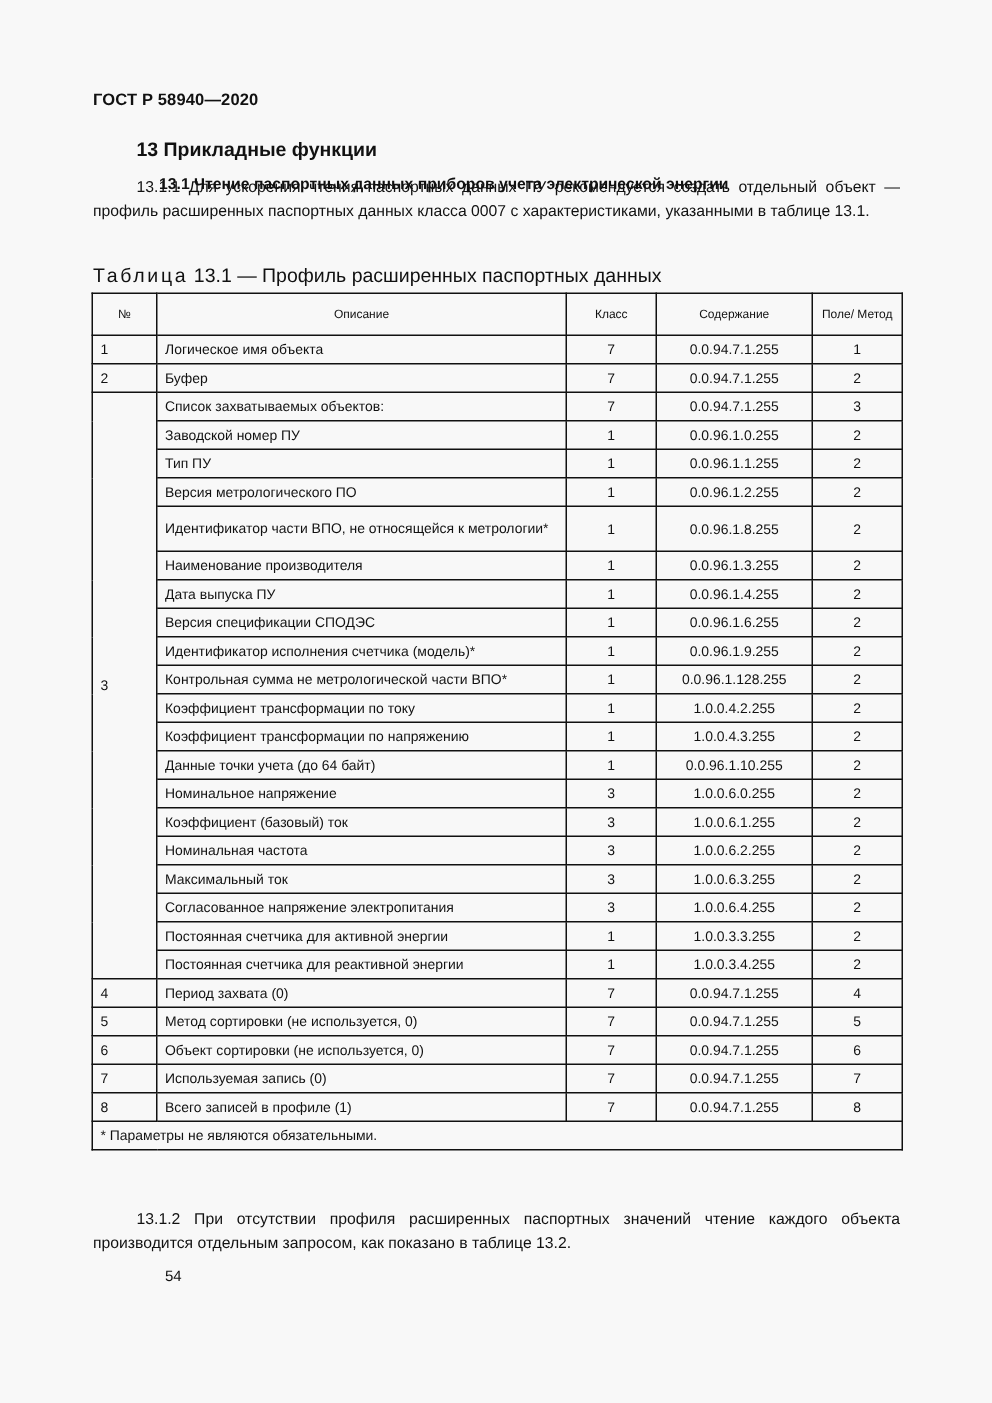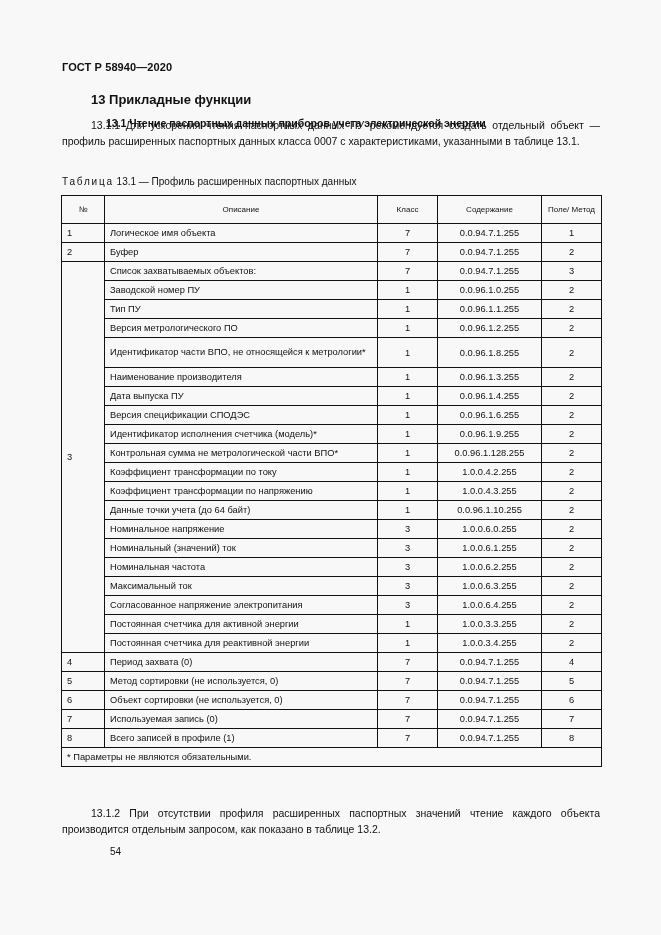--- a/index.html
+++ b/index.html
@@ -25,21 +25,21 @@
   }
   .para {
     position: absolute; left: 62px; width: 538px;
     font-size: 10.5px; line-height: 15.5px;
     text-align: justify; text-indent: 29px;
   }
   .para1 { top: 118px; }
   .para2 { top: 806px; }
   .caption {
     position: absolute; left: 62px; top: 176px;
-    font-size: 10px;
+    font-size: 13px;
   }
   .caption .spaced { letter-spacing: 1.8px; }
   table.main {
     position: absolute; left: 61px; top: 195px;
     width: 540px;
     border-collapse: collapse;
     font-size: 9.3px;
     table-layout: fixed;
   }
   table.main td, table.main th {
@@ -189,21 +189,21 @@
         <td class="c">0.0.96.1.10.255</td>
         <td class="c">2</td>
       </tr>
       <tr>
         <td class="desc">Номинальное напряжение</td>
         <td class="c">3</td>
         <td class="c">1.0.0.6.0.255</td>
         <td class="c">2</td>
       </tr>
       <tr>
-        <td class="desc">Номинальный (значений) ток</td>
+        <td class="desc">Коэффициент (базовый) ток</td>
         <td class="c">3</td>
         <td class="c">1.0.0.6.1.255</td>
         <td class="c">2</td>
       </tr>
       <tr>
         <td class="desc">Номинальная частота</td>
         <td class="c">3</td>
         <td class="c">1.0.0.6.2.255</td>
         <td class="c">2</td>
       </tr>

